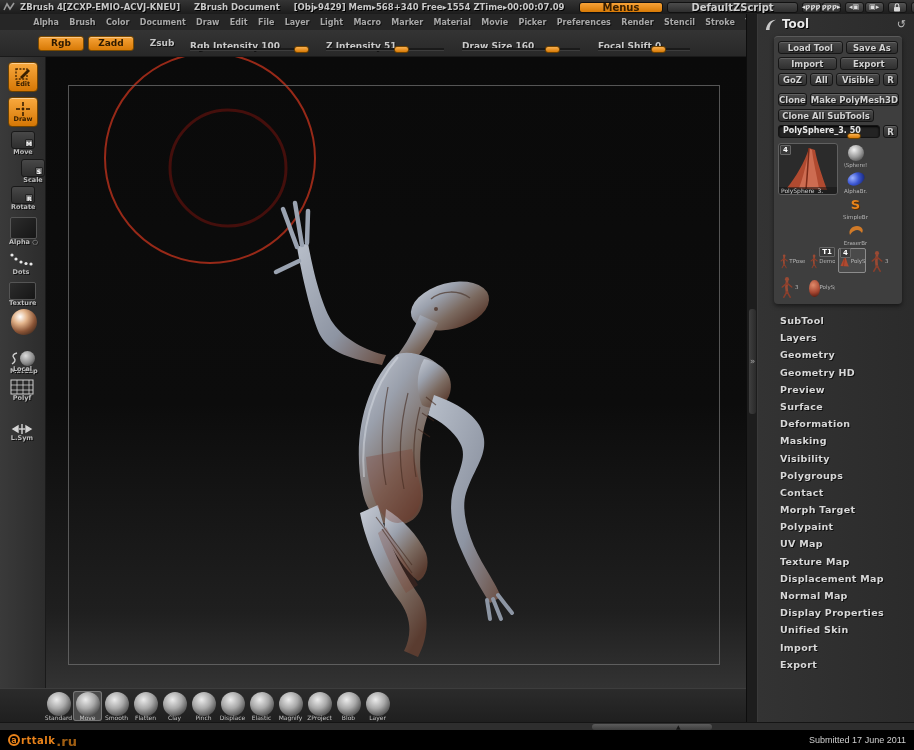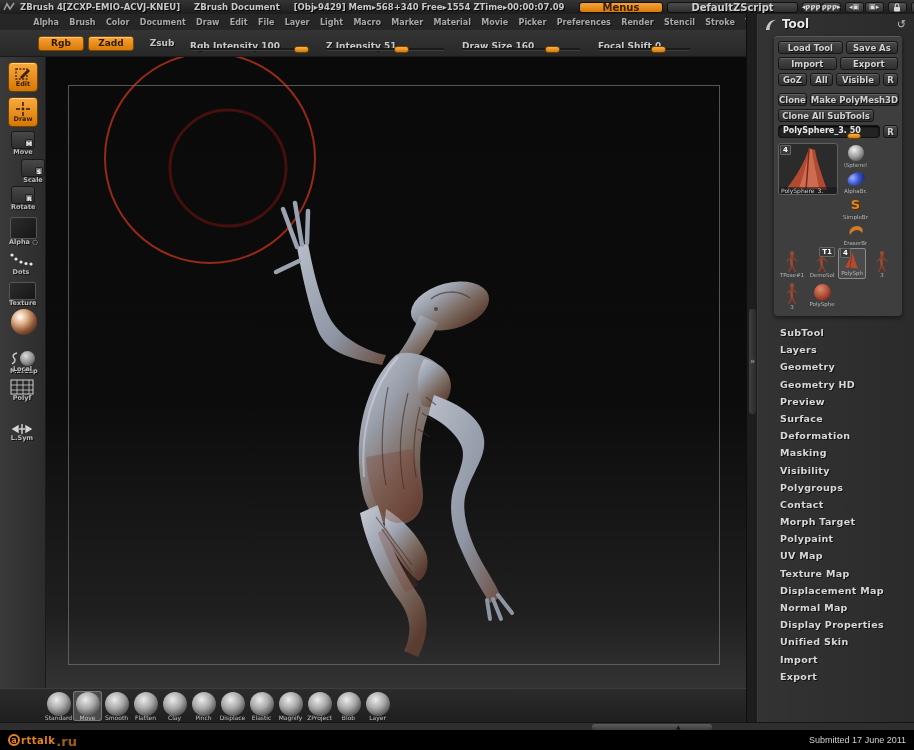--- a/index.html
+++ b/index.html
@@ -101,21 +101,21 @@
     border-radius:3px;overflow:hidden;cursor:pointer;}
   .big-thumb .lbl{position:absolute;left:0;right:0;bottom:0;font-size:6px;color:#cfcfcf;
     background:rgba(20,20,20,.55);padding:0 2px;}
   .corner-badge{position:absolute;left:1px;top:1px;background:#3a3a3a;border:1px solid #666;
     color:#fff;font-size:7px;font-weight:bold;padding:0 2px;border-radius:1px;line-height:8px;}
   .mini-grid{display:flex;flex-wrap:wrap;width:62px;gap:1px;}
   .mini-thumb{width:30px;display:flex;flex-direction:column;align-items:center;cursor:pointer;}
   .mini-thumb .ic{width:26px;height:19px;display:flex;align-items:center;justify-content:center;}
   .mini-thumb .cap, .hist-thumb .cap{font-size:5.5px;color:#b5b5b5;white-space:nowrap;overflow:hidden;max-width:30px;}
   .hist-row{display:flex;gap:2px;margin-bottom:1px;}
-  .hist-thumb{position:relative;width:28px;display:flex;flex-direction:column;align-items:center;cursor:pointer;
+  .hist-thumb{position:relative;width:28px;display:flex;flex-direction:row;align-items:center;cursor:pointer;
     padding-top:1px;border:1px solid transparent;border-radius:2px;}
   .hist-thumb.sel{background:#4a4a4a;border-color:#8c8c8c;}
   .blue-blob{width:18px;height:12px;border-radius:50%;transform:rotate(-25deg);
     background:radial-gradient(circle at 35% 30%, #9db2ff, #3a55d0 45%, #101c60 95%);}
   .gray-ball{width:16px;height:16px;border-radius:50%;
     background:radial-gradient(circle at 38% 30%, #f2f2f2, #9a9a9a 50%, #3a3a3a 95%);}
   .red-ball{width:17px;height:17px;border-radius:50%;
     background:radial-gradient(circle at 38% 30%, #e08a6a, #a44530 55%, #4a180e 95%);}
   .sbrush{font-size:13px;font-weight:bold;color:#e8831a;text-shadow:1px 1px 0 #5a2c00;}
   #rp-menu{margin-top:8px;}

